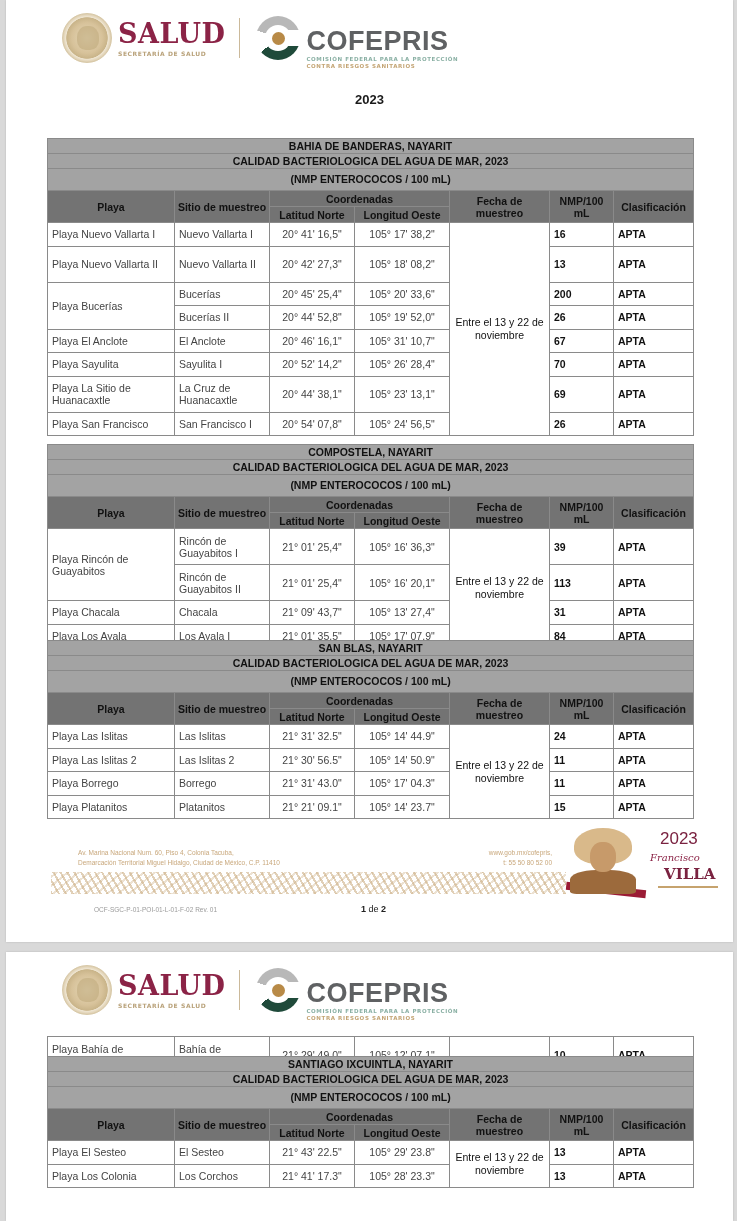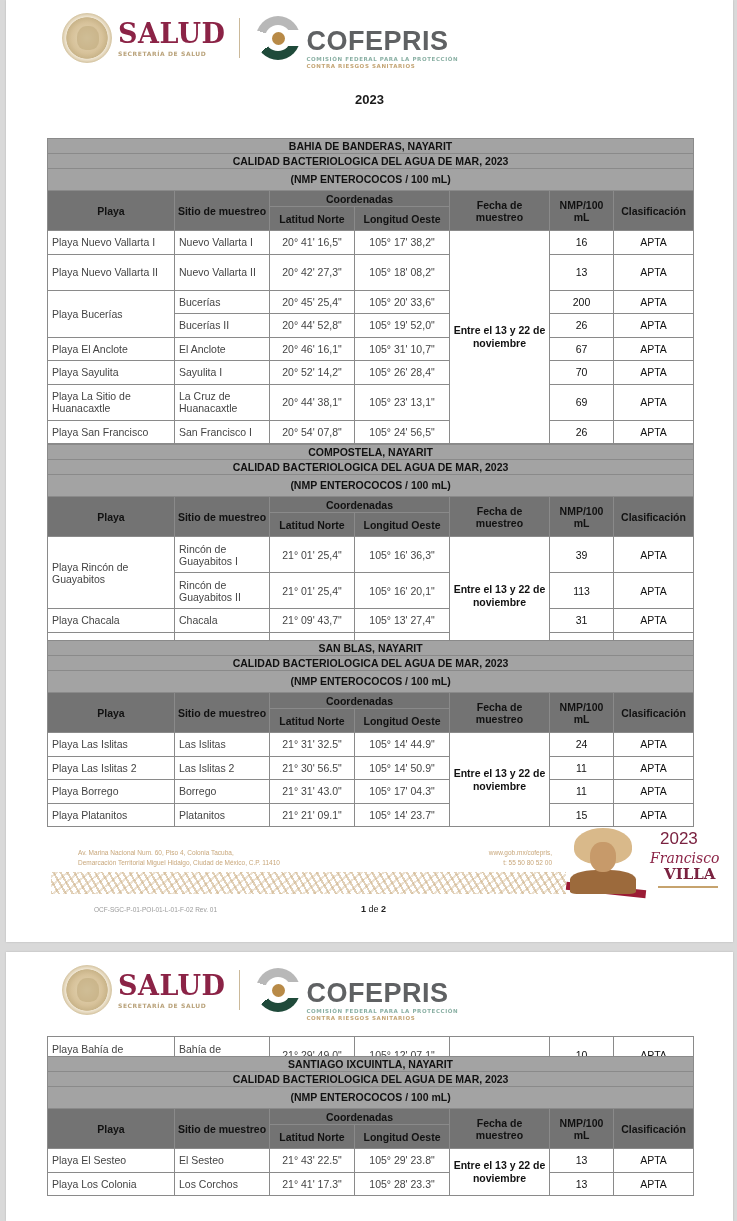--- a/index.html
+++ b/index.html
@@ -39,45 +39,45 @@
   .doc-title { position: absolute; left: 30px; width: 667px; top: 92px; text-align: center;
     font-family: "Liberation Sans", sans-serif; font-weight: bold; font-size: 13px; line-height: 16px; color: #1a1a1a; }
 
   
   table.res { position: absolute; left: 41px; width: 646px; border-collapse: collapse; table-layout: fixed;
     font-family: "Liberation Sans", sans-serif; font-size: 10.5px; }
   table.res td, table.res th { border: 1.5px solid #8a8a8a; }
   .band { background: #a3a3a3; text-align: center; font-weight: bold; font-size: 10.5px; color: #111; height: 15px; line-height: 13px; }
   .band.tall { height: 22px; }
   .hdr th { background: #737373; font-weight: bold; font-size: 10.5px; color: #111; text-align: center; line-height: 12px; padding: 1px 2px; }
-  .hdr .sub th { height: 24px; }
+  .hdr .sub th { height: 16px; }
   td.cell { color: #444; padding: 1px 4px; line-height: 12px; height: 23.5px; vertical-align: middle; }
   td.ctr { text-align: center; }
-  td.bold { font-weight: normal; color: #111; text-align: center; }
-  td.fecha { font-weight: bold; color: #111; text-align: center; font-size: 10.5px; line-height: 13px; }
+  td.bold { font-weight: bold; color: #111; text-align: left; }
+  td.fecha { font-weight: normal; color: #111; text-align: center; font-size: 10.5px; line-height: 13px; }
   td.tall2 { height: 36px; }
 
   col.c1 { width: 127px; } col.c2 { width: 95px; } col.c3 { width: 85px; } col.c4 { width: 95px; }
   col.c5 { width: 100px; } col.c6 { width: 64px; } col.c7 { width: 80px; }
 
   
   .foot-addr { position: absolute; left: 72px; top: 848px; font-size: 6.5px; color: #c8a77b; line-height: 10px; font-family: "Liberation Sans", sans-serif; }
   .foot-web { position: absolute; left: 440px; top: 848px; font-size: 6.5px; color: #c8a77b; line-height: 10px; text-align: right; width: 106px; font-family: "Liberation Sans", sans-serif; }
   .pattern { position: absolute; left: 45px; top: 872px; width: 515px; height: 22px;
     background:
       repeating-linear-gradient(60deg, rgba(201,170,125,0.55) 0 2px, transparent 2px 6px),
       repeating-linear-gradient(-40deg, rgba(201,170,125,0.35) 0 2px, transparent 2px 7px);
   }
   .villa { position: absolute; left: 560px; top: 826px; width: 160px; height: 76px; }
   .villa-hat { position: absolute; left: 8px; top: 2px; width: 58px; height: 36px; border-radius: 50% 50% 40% 40%; background: #d9b98a; }
   .villa-face { position: absolute; left: 24px; top: 16px; width: 26px; height: 30px; border-radius: 45%; background: #c79a6a; }
   .villa-body { position: absolute; left: 4px; top: 44px; width: 66px; height: 24px; border-radius: 40% 40% 10% 10%; background: #9c6a3c; }
   .villa-sash { position: absolute; left: 0; top: 60px; width: 80px; height: 8px; background: #9b1c35; transform: rotate(6deg); }
   .villa-2023 { position: absolute; left: 94px; top: 4px; font-size: 17px; color: #7a2240; font-family: "Liberation Sans", sans-serif; line-height: 18px; }
-  .villa-fran { position: absolute; left: 84px; top: 24px; font-size: 14px; font-style: italic; color: #8b2346; font-family: "DejaVu Serif", serif; line-height: 16px; }
+  .villa-fran { position: absolute; left: 84px; top: 24px; font-size: 10px; font-style: italic; color: #8b2346; font-family: "DejaVu Serif", serif; line-height: 16px; }
   .villa-name { position: absolute; left: 98px; top: 40px; font-size: 15px; font-weight: bold; color: #7a2240; font-family: "DejaVu Serif", serif; line-height: 16px; }
   .villa-line { position: absolute; left: 92px; top: 60px; width: 60px; height: 2px; background: #c6a36e; }
 
   .doc-code { position: absolute; left: 88px; top: 906px; font-size: 6.5px; color: #9a9a9a; font-family: "Liberation Sans", sans-serif; }
   .page-num { position: absolute; left: 355px; top: 904px; font-size: 9px; color: #222; font-family: "Liberation Sans", sans-serif; }
   .page-num b { font-weight: bold; }
 </style>
 </head>
 <body>
 

